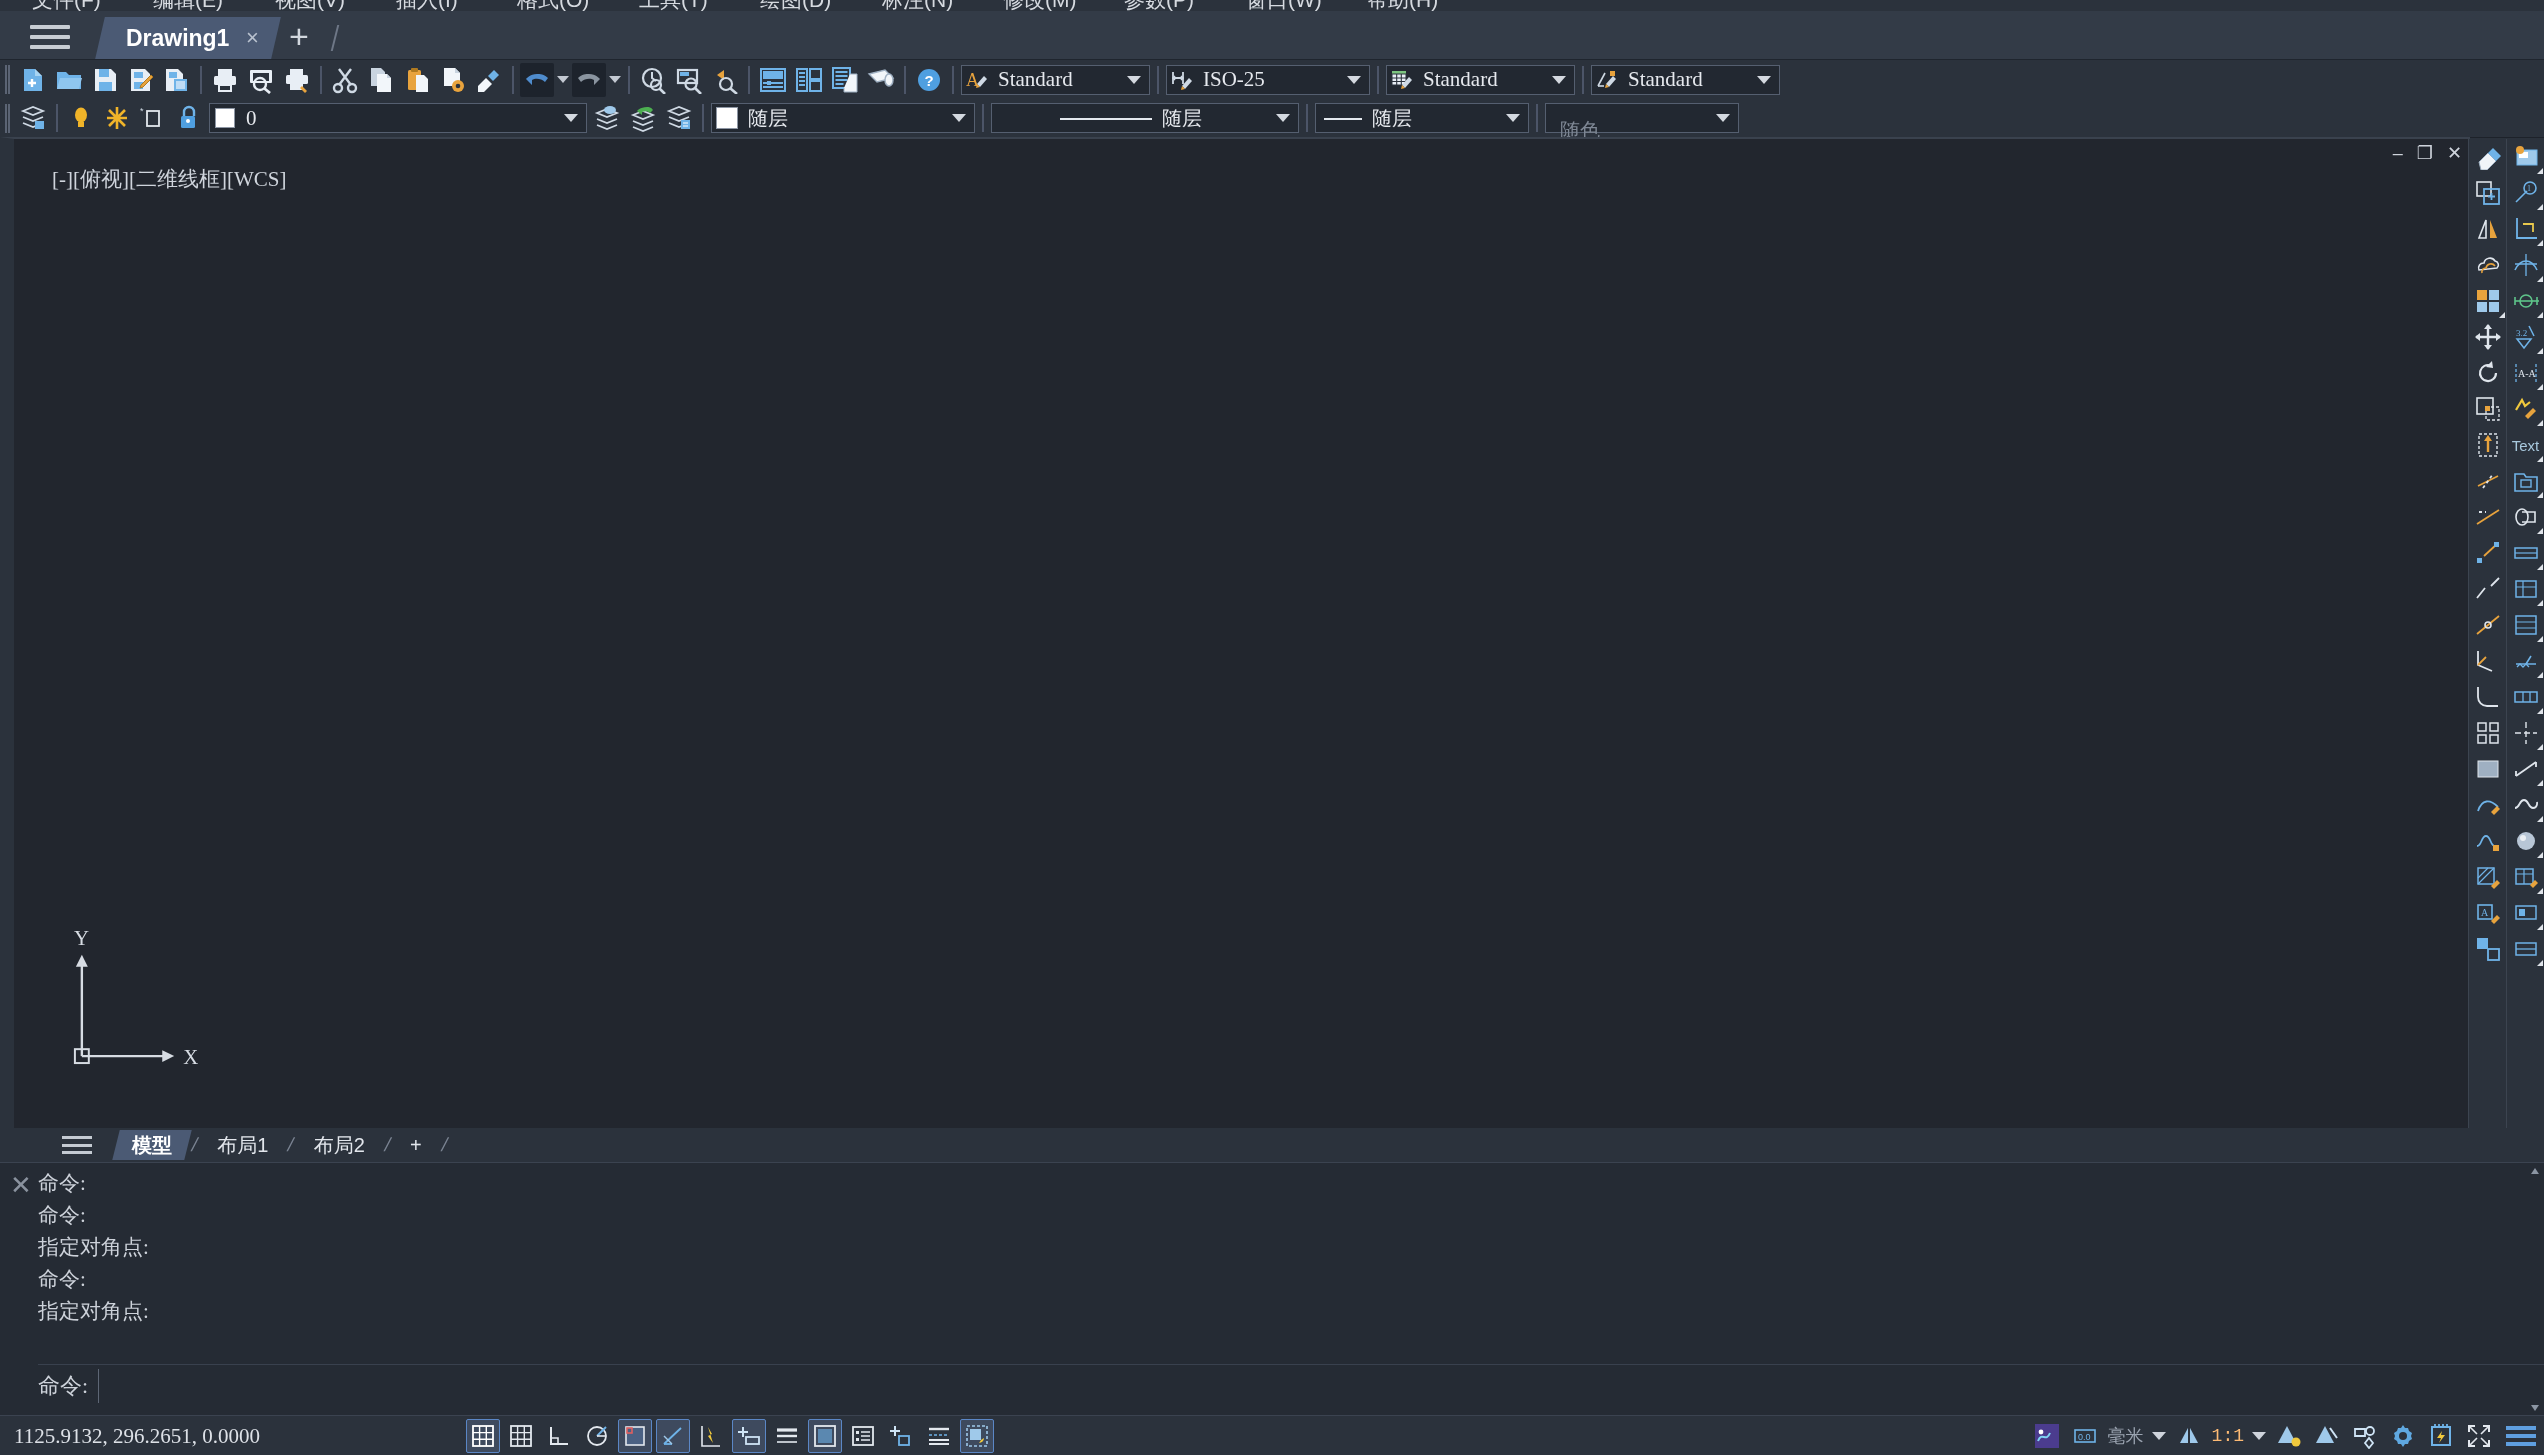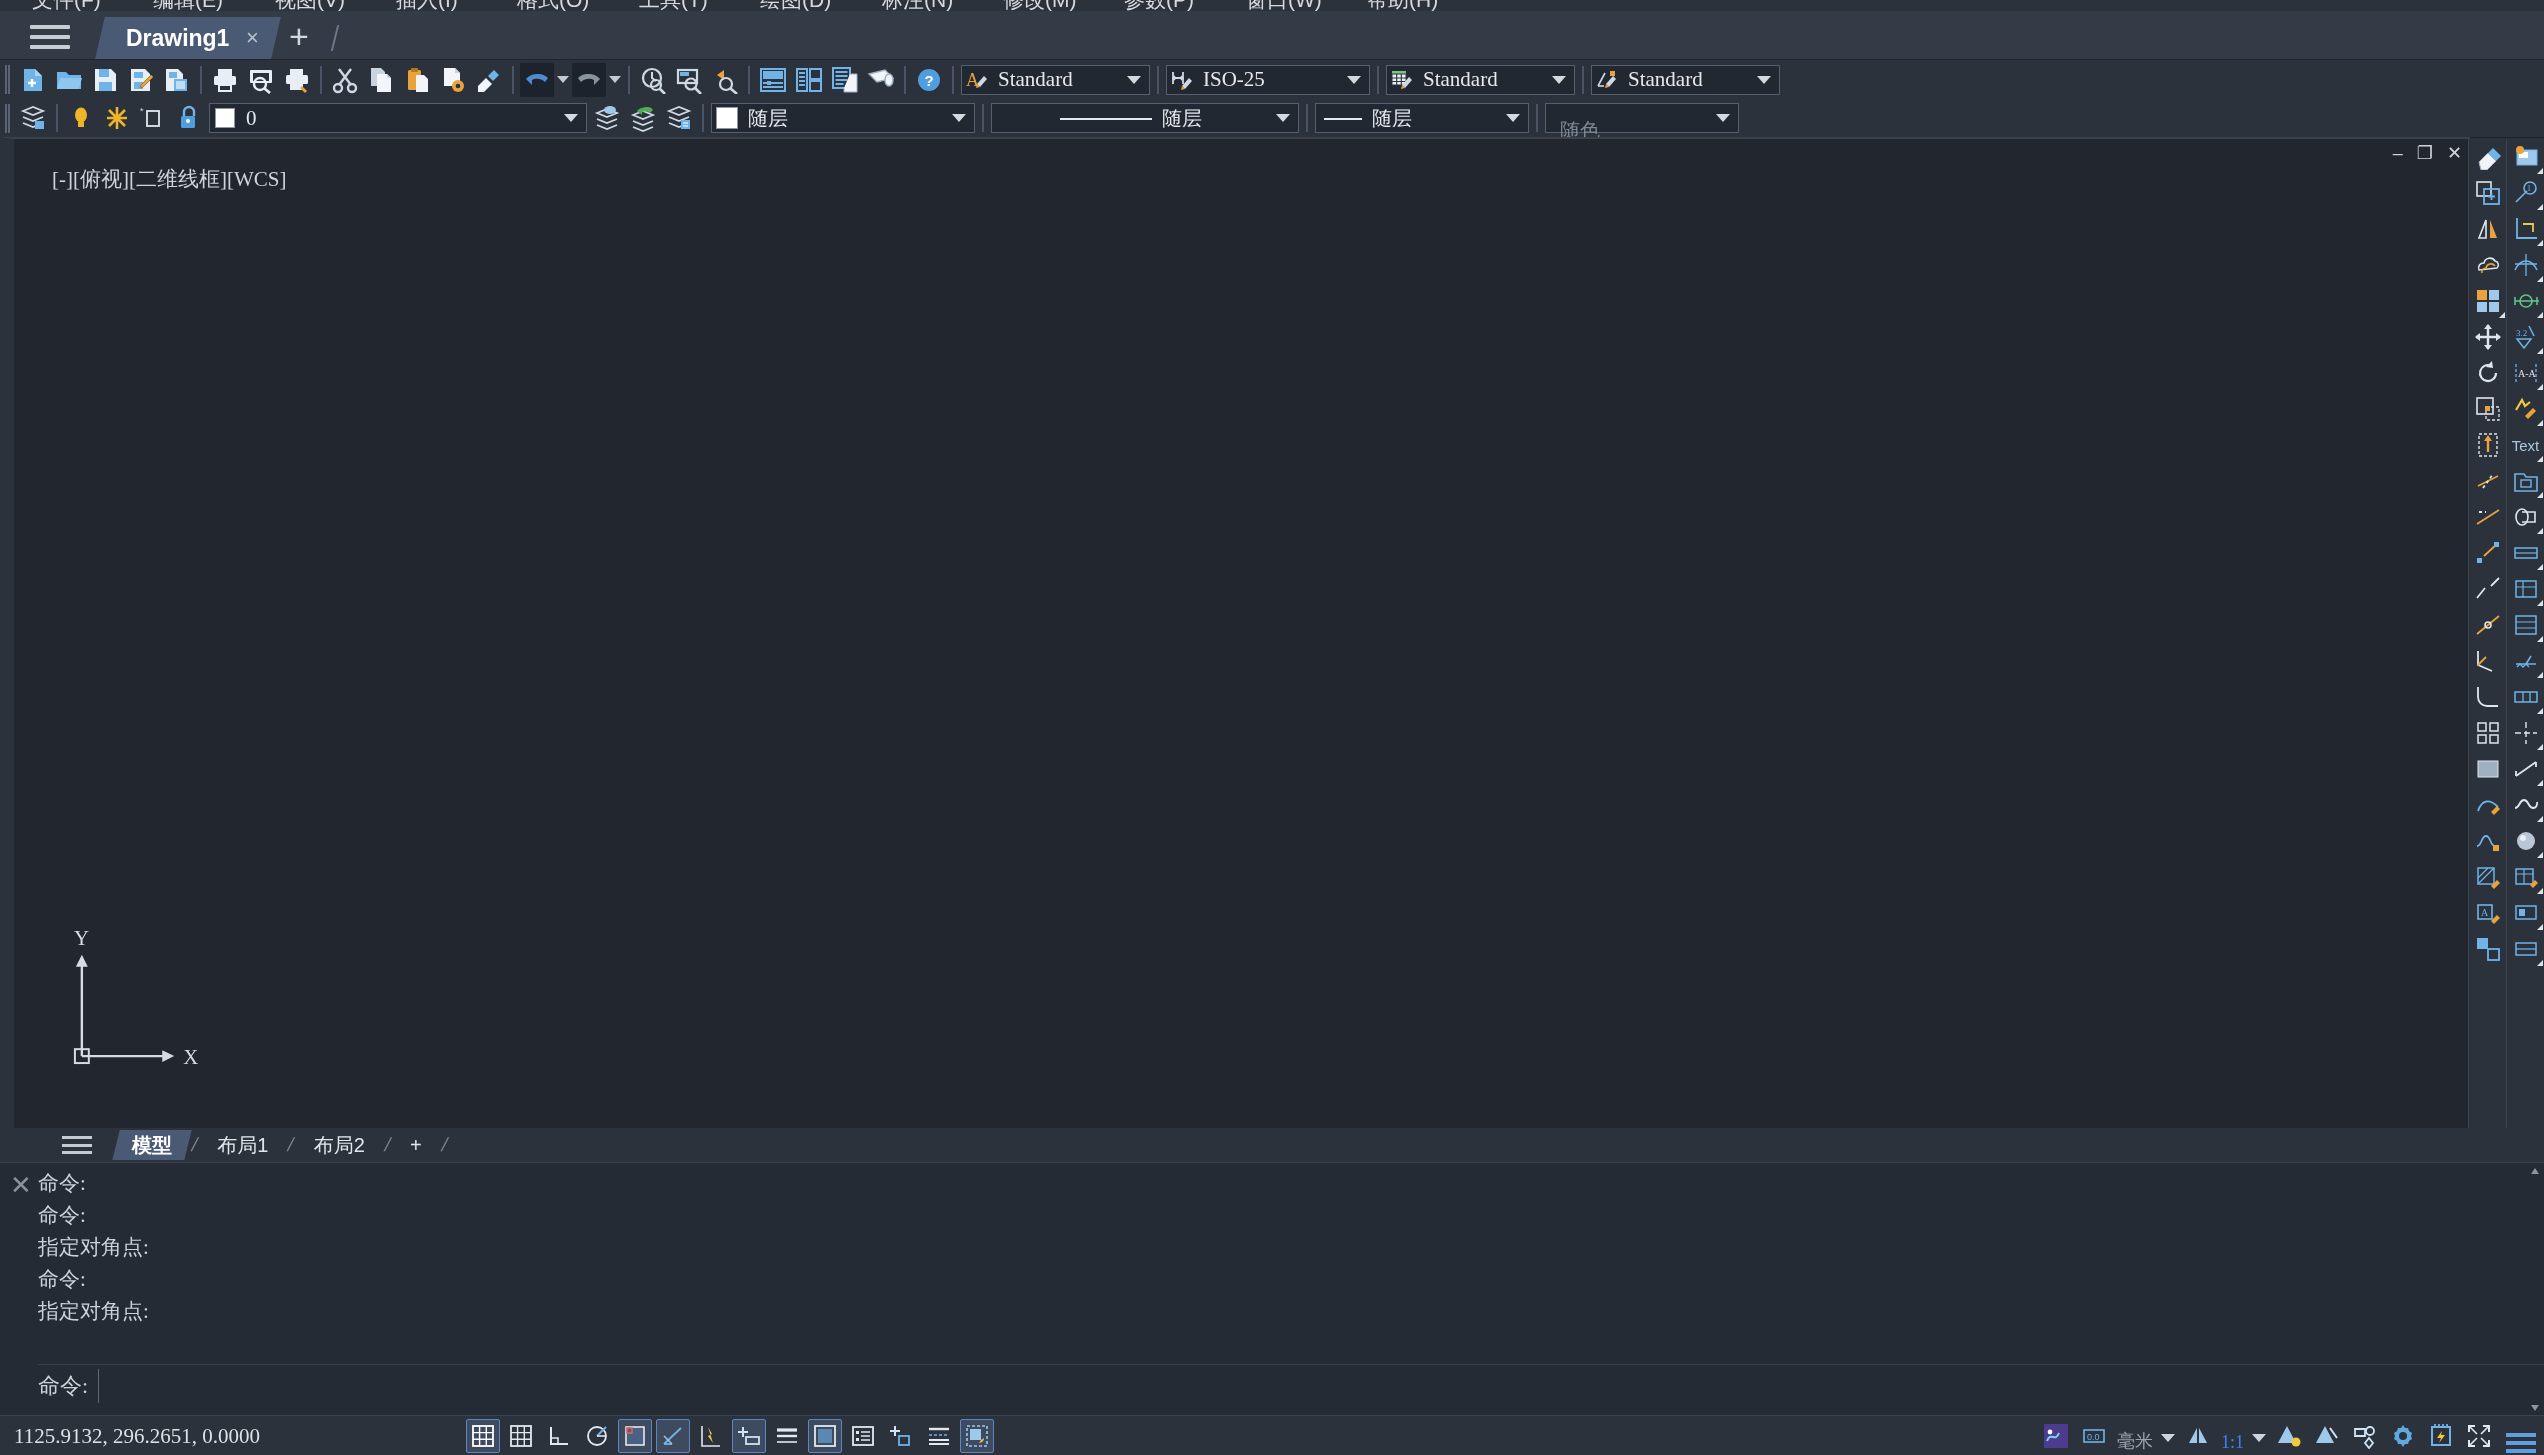--- a/index.html
+++ b/index.html
@@ -232,26 +232,26 @@
     font-family: "Liberation Serif", serif; white-space: nowrap;
   }
   .sbtn {
     width: 34px; height: 34px; margin: 0 2px;
     display: flex; align-items: center; justify-content: center; cursor: pointer;
     flex: 0 0 auto; border-radius: 2px;
   }
   .sbtn.on { background: #3e4a5e; border: 1px solid #5b87c6; }
   #statusmid { position: absolute; left: 464px; display: flex; align-items: center; }
   #statusright {
-    position: absolute; right: 8px; display: flex; align-items: flex-end;
+    position: absolute; right: 8px; display: flex; align-items: center;
   }
   .sb-text {
     color: #9aa3b0; font-size: 18px; padding: 0 4px; white-space: nowrap;
   }
-  .sb-text.lit { color: #3b82f6; font-family: Liberation Serif, serif; }
+  .sb-text.lit { color: #fdba74; font-family: Liberation Mono, monospace; }
   .sb-arrow {
     width: 22px; height: 30px; display:flex; align-items:center; justify-content:center;
     cursor:pointer; flex:0 0 auto;
   }
   .sb-arrow::after {
     content:""; border-left:7px solid transparent; border-right:7px solid transparent;
     border-top:8px solid #cfd4dc;
   }
   #sb-hamburger { width: 30px; height: 20px; display:flex; flex-direction:column;
     justify-content: space-between; margin-left: 8px; cursor:pointer; }

